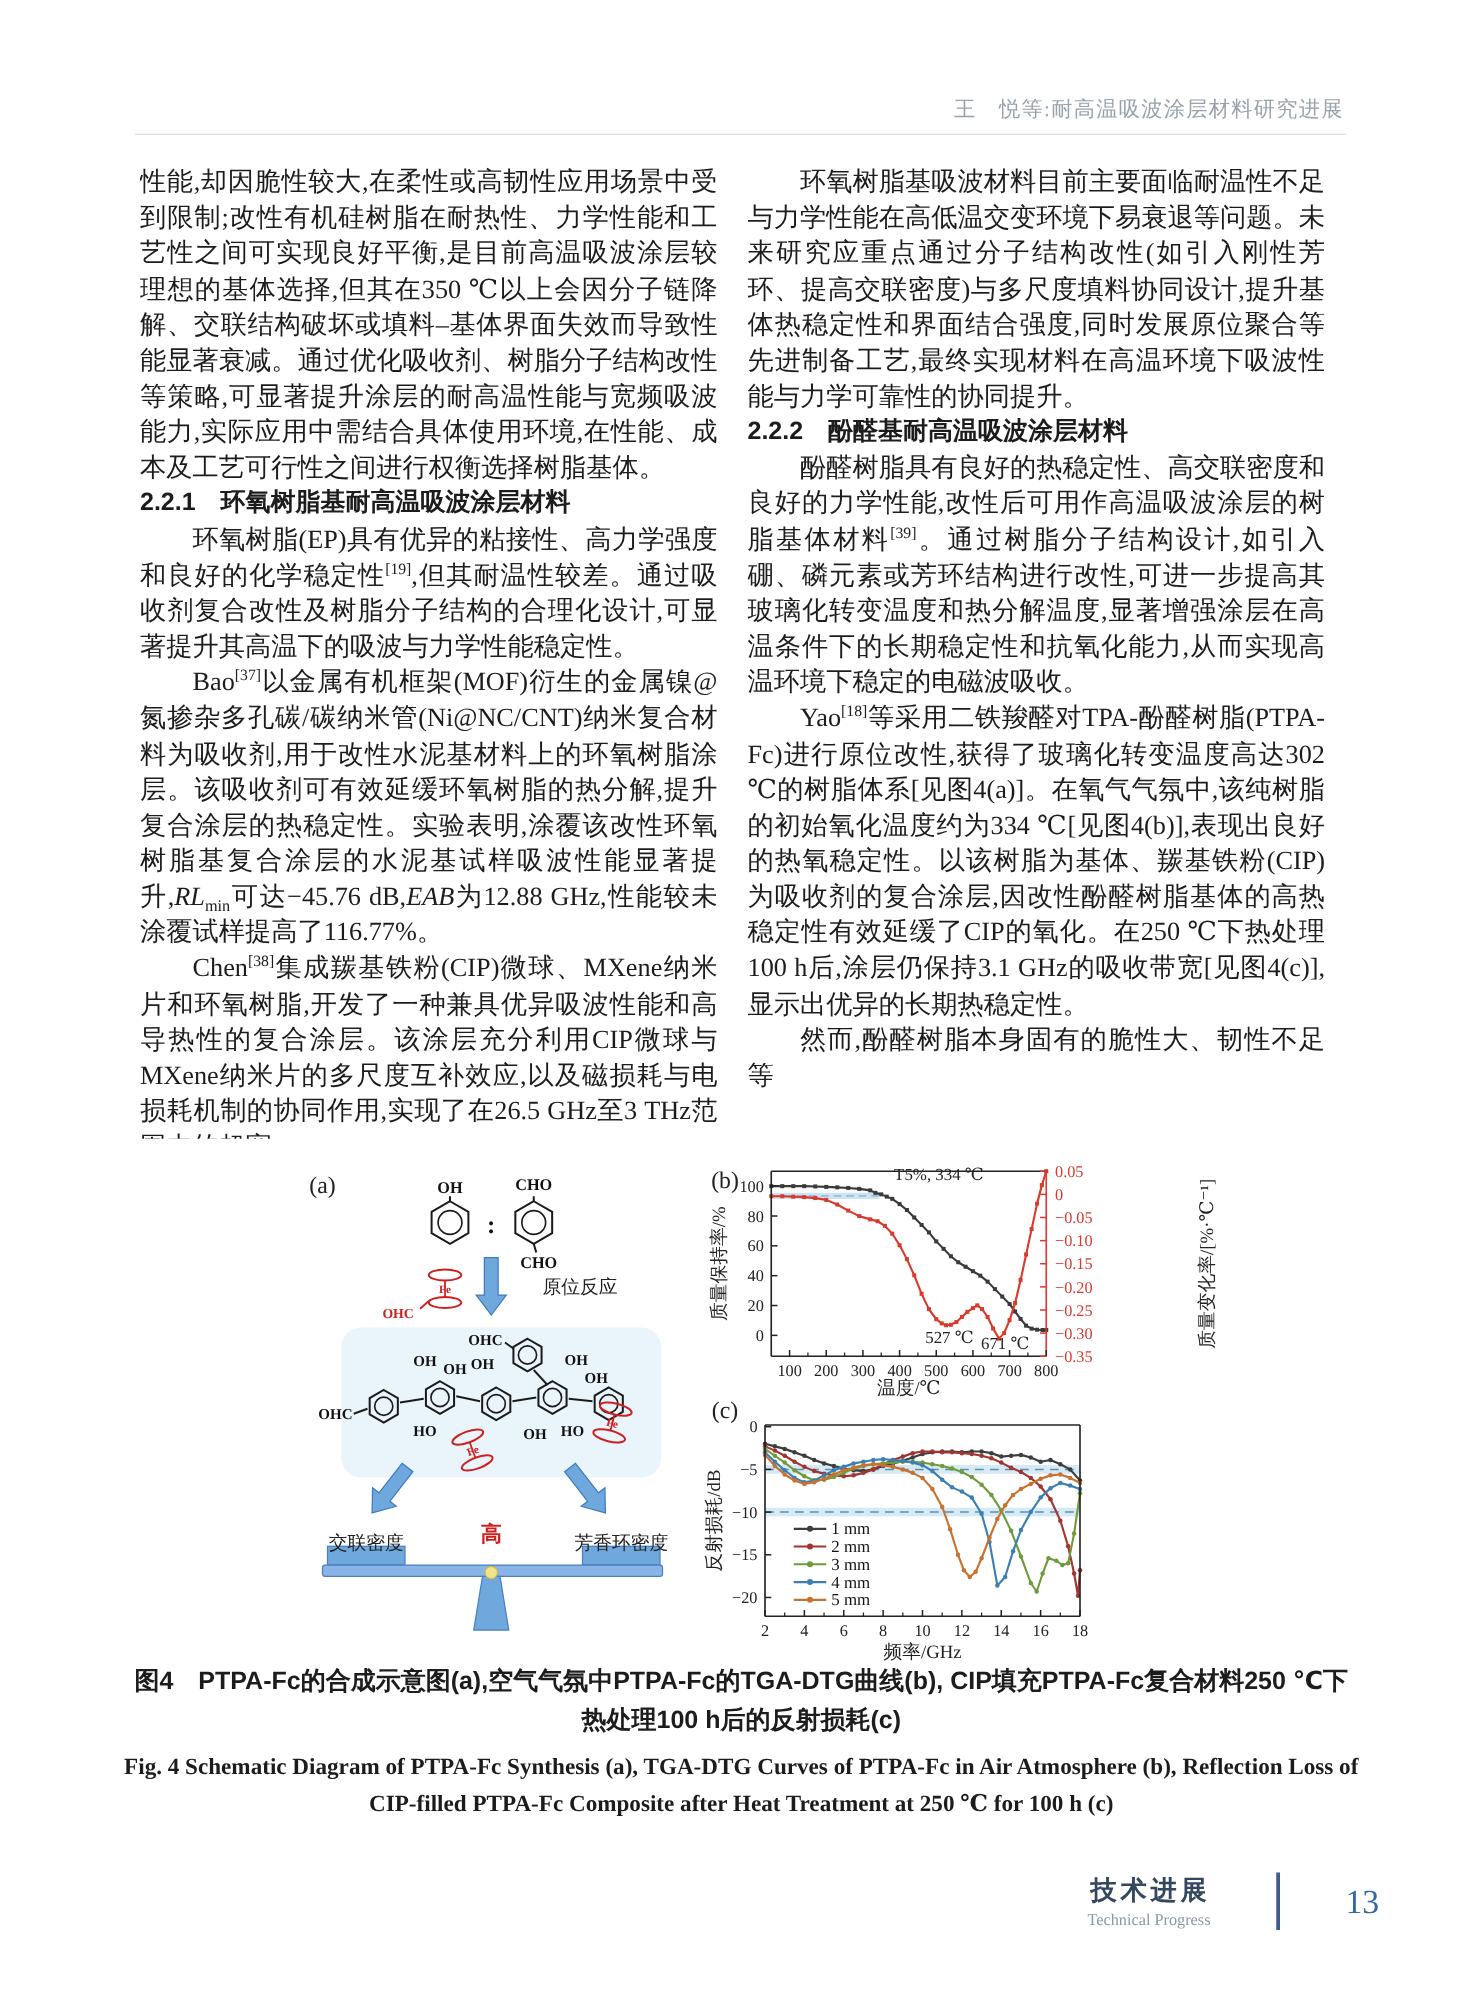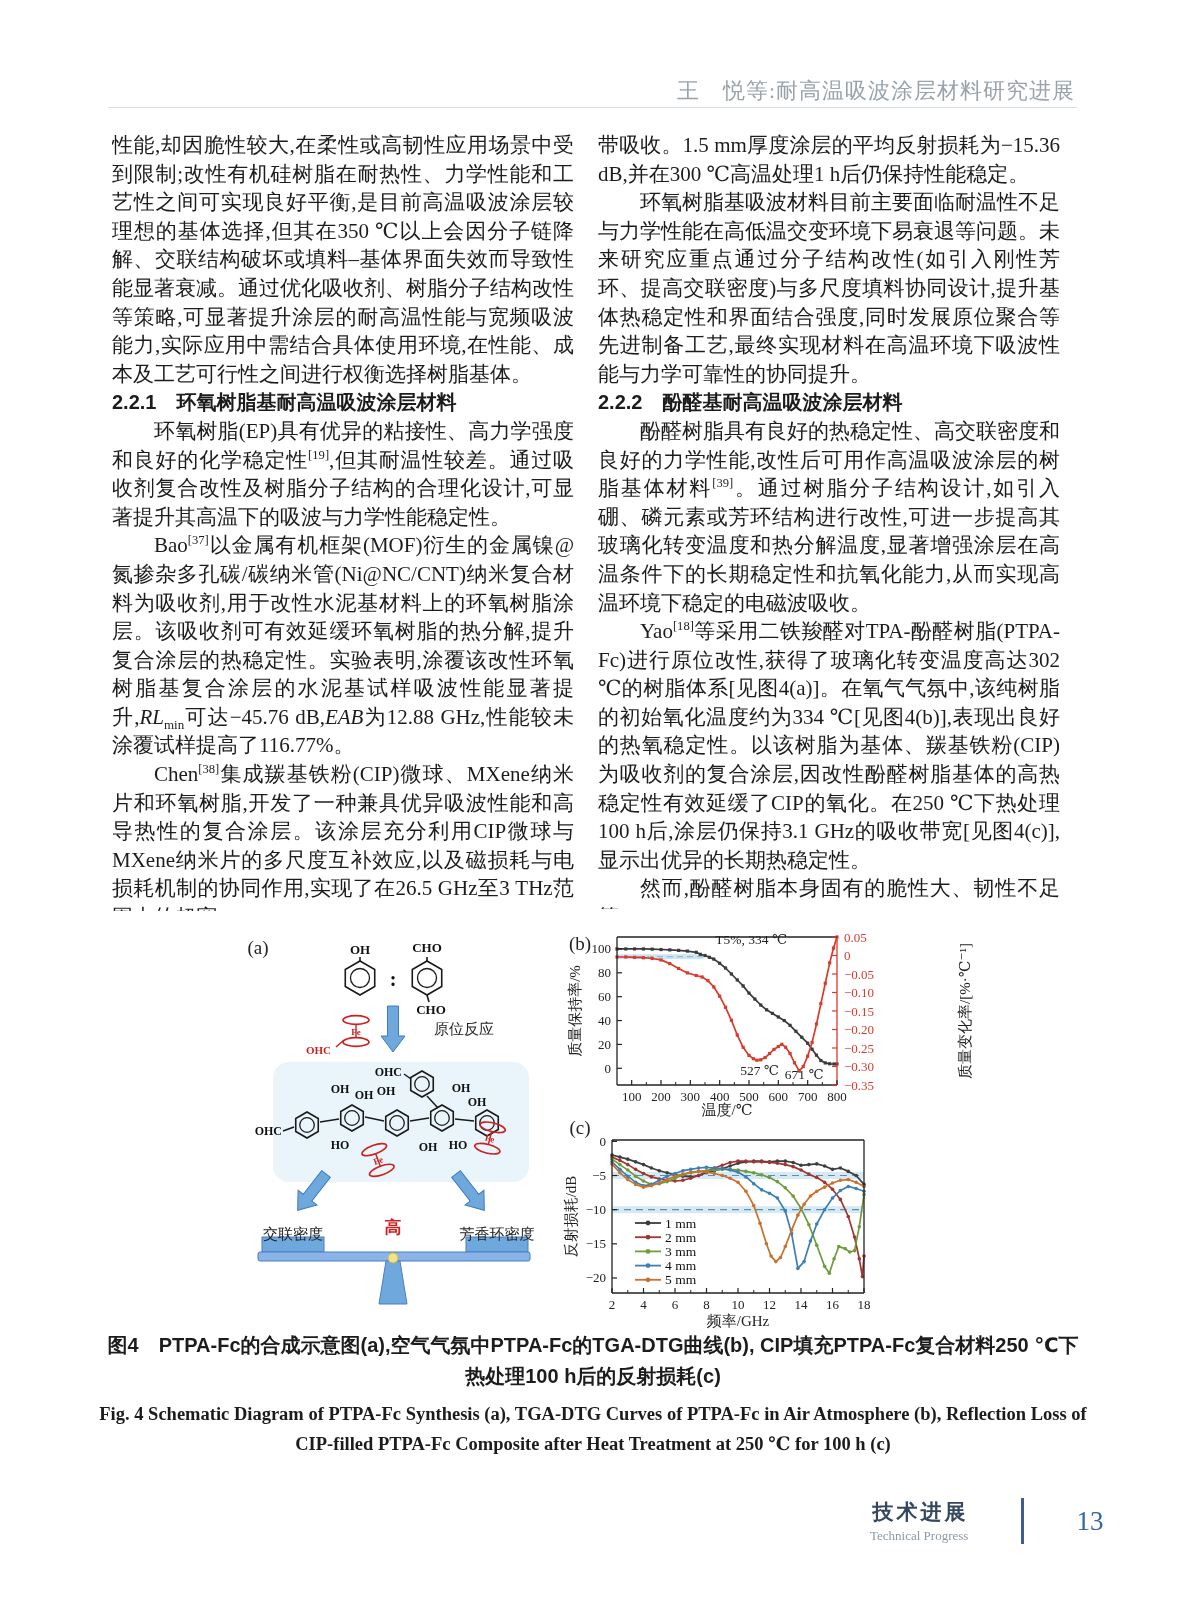--- a/index.html
+++ b/index.html
@@ -1,18 +1,18 @@
 <!DOCTYPE html>
 <html><head>
 <meta charset="utf-8">
 <style>
   html,body{margin:0;padding:0;background:#ffffff;}
   .page{position:relative;width:1187px;height:1600px;background:#ffffff;overflow:hidden;
         font-family:"Liberation Serif","DejaVu Serif",serif;color:#1c1c1c;}
-  .running-header{position:absolute;top:76px;right:112px;font-size:22px;color:#99a2aa;letter-spacing:1px;margin-left:21px;}
+  .running-header{position:absolute;top:76px;right:112px;font-size:17px;color:#99a2aa;letter-spacing:1px;margin-left:21px;}
   .header-rule{position:absolute;top:107px;left:108px;width:969px;height:1px;background:#d9dde0;}
   .col{position:absolute;width:462px;font-size:21px;line-height:28.6px;text-align:justify;overflow:hidden;}
   .col-left{left:112px;top:131px;height:780px;}
   .col-right{left:598px;top:131px;height:778px;}
   .col p{margin:0;text-indent:2em;}
   .col p.noindent{text-indent:0;}
   .col h3{margin:0;font-family:"Liberation Sans","DejaVu Sans",sans-serif;font-size:20px;
           font-weight:700;line-height:28.6px;text-align:left;}
   .col sup{font-size:0.6em;line-height:0;}
   .col sub{font-size:0.62em;line-height:0;}
@@ -42,21 +42,20 @@
   <div class="header-rule"></div>
 
   <div class="col col-left" id="col-left">
       <p class="noindent">性能,却因脆性较大,在柔性或高韧性应用场景中受到限制;改性有机硅树脂在耐热性、力学性能和工艺性之间可实现良好平衡,是目前高温吸波涂层较理想的基体选择,但其在350 ℃以上会因分子链降解、交联结构破坏或填料–基体界面失效而导致性能显著衰减。通过优化吸收剂、树脂分子结构改性等策略,可显著提升涂层的耐高温性能与宽频吸波能力,实际应用中需结合具体使用环境,在性能、成本及工艺可行性之间进行权衡选择树脂基体。</p>
       <h3>2.2.1　环氧树脂基耐高温吸波涂层材料</h3>
       <p>环氧树脂(EP)具有优异的粘接性、高力学强度和良好的化学稳定性<sup>[19]</sup>,但其耐温性较差。通过吸收剂复合改性及树脂分子结构的合理化设计,可显著提升其高温下的吸波与力学性能稳定性。</p>
       <p>Bao<sup>[37]</sup>以金属有机框架(MOF)衍生的金属镍@氮掺杂多孔碳/碳纳米管(Ni@NC/CNT)纳米复合材料为吸收剂,用于改性水泥基材料上的环氧树脂涂层。该吸收剂可有效延缓环氧树脂的热分解,提升复合涂层的热稳定性。实验表明,涂覆该改性环氧树脂基复合涂层的水泥基试样吸波性能显著提升,<i>RL</i><sub>min</sub>可达−45.76 dB,<i>EAB</i>为12.88 GHz,性能较未涂覆试样提高了116.77%。</p>
       <p>Chen<sup>[38]</sup>集成羰基铁粉(CIP)微球、MXene纳米片和环氧树脂,开发了一种兼具优异吸波性能和高导热性的复合涂层。该涂层充分利用CIP微球与MXene纳米片的多尺度互补效应,以及磁损耗与电损耗机制的协同作用,实现了在26.5 GHz至3 THz范围内的超宽</p>
     </div>
   <div class="col col-right" id="col-right">
-      <p class="noindent">带吸收。1.5 mm厚度涂层的平均反射损耗为−15.36 dB,并在300 ℃高温处理1 h后仍保持性能稳定。</p>
       <p>环氧树脂基吸波材料目前主要面临耐温性不足与力学性能在高低温交变环境下易衰退等问题。未来研究应重点通过分子结构改性(如引入刚性芳环、提高交联密度)与多尺度填料协同设计,提升基体热稳定性和界面结合强度,同时发展原位聚合等先进制备工艺,最终实现材料在高温环境下吸波性能与力学可靠性的协同提升。</p>
       <h3>2.2.2　酚醛基耐高温吸波涂层材料</h3>
       <p>酚醛树脂具有良好的热稳定性、高交联密度和良好的力学性能,改性后可用作高温吸波涂层的树脂基体材料<sup>[39]</sup>。通过树脂分子结构设计,如引入硼、磷元素或芳环结构进行改性,可进一步提高其玻璃化转变温度和热分解温度,显著增强涂层在高温条件下的长期稳定性和抗氧化能力,从而实现高温环境下稳定的电磁波吸收。</p>
       <p>Yao<sup>[18]</sup>等采用二铁羧醛对TPA-酚醛树脂(PTPA-Fc)进行原位改性,获得了玻璃化转变温度高达302 ℃的树脂体系[见图4(a)]。在氧气气氛中,该纯树脂的初始氧化温度约为334 ℃[见图4(b)],表现出良好的热氧稳定性。以该树脂为基体、羰基铁粉(CIP)为吸收剂的复合涂层,因改性酚醛树脂基体的高热稳定性有效延缓了CIP的氧化。在250 ℃下热处理100 h后,涂层仍保持3.1 GHz的吸收带宽[见图4(c)],显示出优异的长期热稳定性。</p>
       <p>然而,酚醛树脂本身固有的脆性大、韧性不足等</p>
     </div>
 
   <svg id="panel-a" width="420" height="400" viewBox="0 0 420 400">
     <defs>
       <g id="bz">

